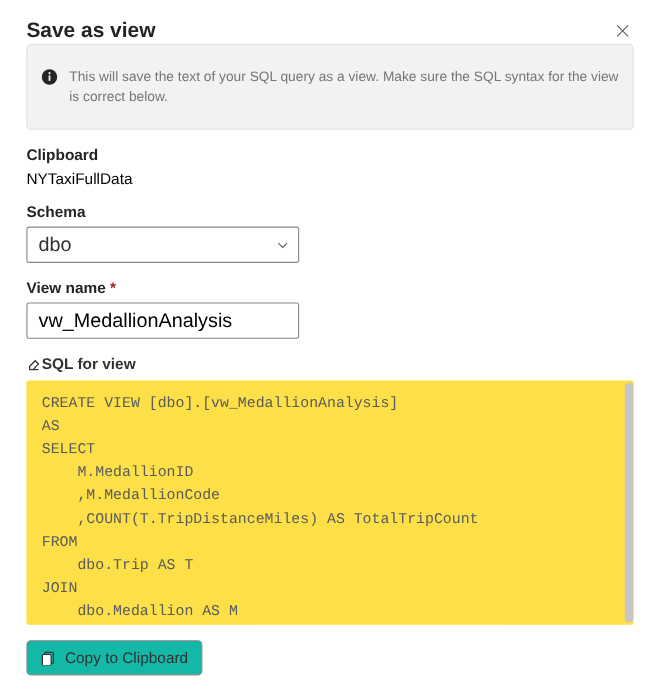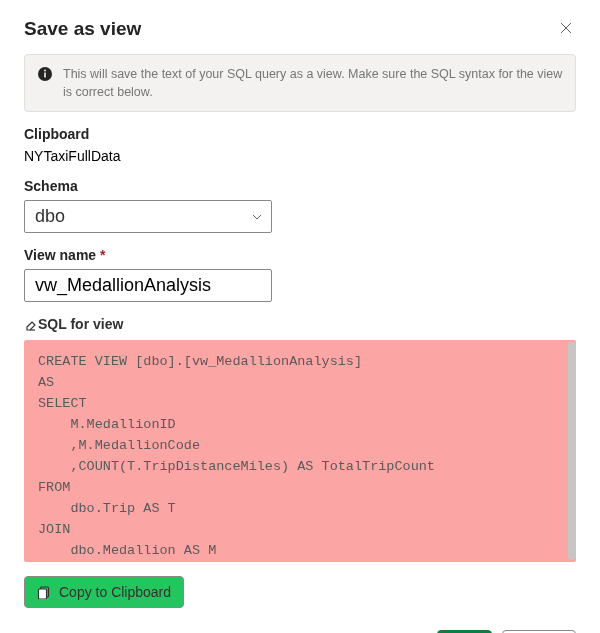--- a/index.html
+++ b/index.html
@@ -4,28 +4,28 @@
   <style>
     * { box-sizing: border-box; margin: 0; padding: 0; }
     body {
       font-family: "Segoe UI", -apple-system, sans-serif;
       font-size: 14px;
       color: #323130;
       width: 600px;
       padding: 18px 24px;
       background: #fff;
     }
-    .header { display: flex; justify-content: space-between; align-items: center; margin-bottom: 14px; }
+    .header { display: flex; justify-content: space-between; align-items: center; }
     .title { font-size: 19px; font-weight: 600; color: #242424; }
     .close-btn { background: none; border: none; cursor: pointer; color: #605e5c; font-size: 14px; line-height: 1; padding: 4px; }
     .info-box {
       background: #f3f2f1;
       border: 1px solid #e1dfdd;
       border-radius: 4px;
-      padding: 10px 12px;
+      padding: 20px 12px;
       display: flex;
       gap: 10px;
       margin-bottom: 14px;
     }
     .info-icon { flex-shrink: 0; width: 16px; height: 16px; margin-top: 1px; }
     .info-text { font-size: 12.5px; color: #767676; line-height: 1.45; }
     .field-block { margin-bottom: 14px; }
     .field-label { font-size: 14px; font-weight: 600; color: #242424; margin-bottom: 6px; display: block; }
     .field-value { color: #000000; font-size: 14px; }
     .required { color: #a4262c; }
@@ -36,41 +36,41 @@
       background: #fff;
       font-family: inherit;
       font-size: 18px;
     }
     .select-wrap { display: flex; align-items: center; justify-content: space-between; padding: 5px 8px 5px 10px; cursor: pointer; }
     .select-wrap .chev { color: #605e5c; }
     .text-input { padding: 5px 10px; outline: none; }
     .sql-header { display: flex; align-items: center; gap: 0; font-weight: 600; margin-bottom: 8px; }
     .sql-header .icon { width: 14px; height: 14px; }
     .code-box {
-      background: #fca5a5;
+      background: #fde047;
       border: none;
       border-radius: 2px;
       font-family: "Consolas", "Courier New", monospace;
       font-size: 13.5px;
       color: #5a5a5a;
       line-height: 1.55;
       padding: 12px 14px;
       white-space: pre;
       overflow: hidden;
       position: relative;
       height: 222px;
     }
     .code-scrollbar {
       position: absolute; right: 0; top: 2px; bottom: 2px; width: 8px;
       background: #c8c6c4; border-radius: 4px;
     }
     .footer-top { margin-top: 14px; }
     .copy-btn {
       display: inline-flex; align-items: center; gap: 8px;
-      background: #22c55e; border: 1px solid #8a8886; border-radius: 4px;
+      background: #14b8a6; border: 1px solid #8a8886; border-radius: 4px;
       padding: 7px 12px; cursor: pointer; font-family: inherit; font-size: 14px;
       color: #323130;
     }
     .copy-btn .icon { width: 14px; height: 14px; }
     .footer-bottom { display: flex; justify-content: flex-end; gap: 10px; margin-top: 22px; }
     .btn-primary {
       background: #107c41; color: #fff; border: 1px solid #107c41;
       border-radius: 4px; padding: 7px 16px; font-family: inherit; font-size: 14px;
       font-weight: 600; cursor: pointer;
     }

